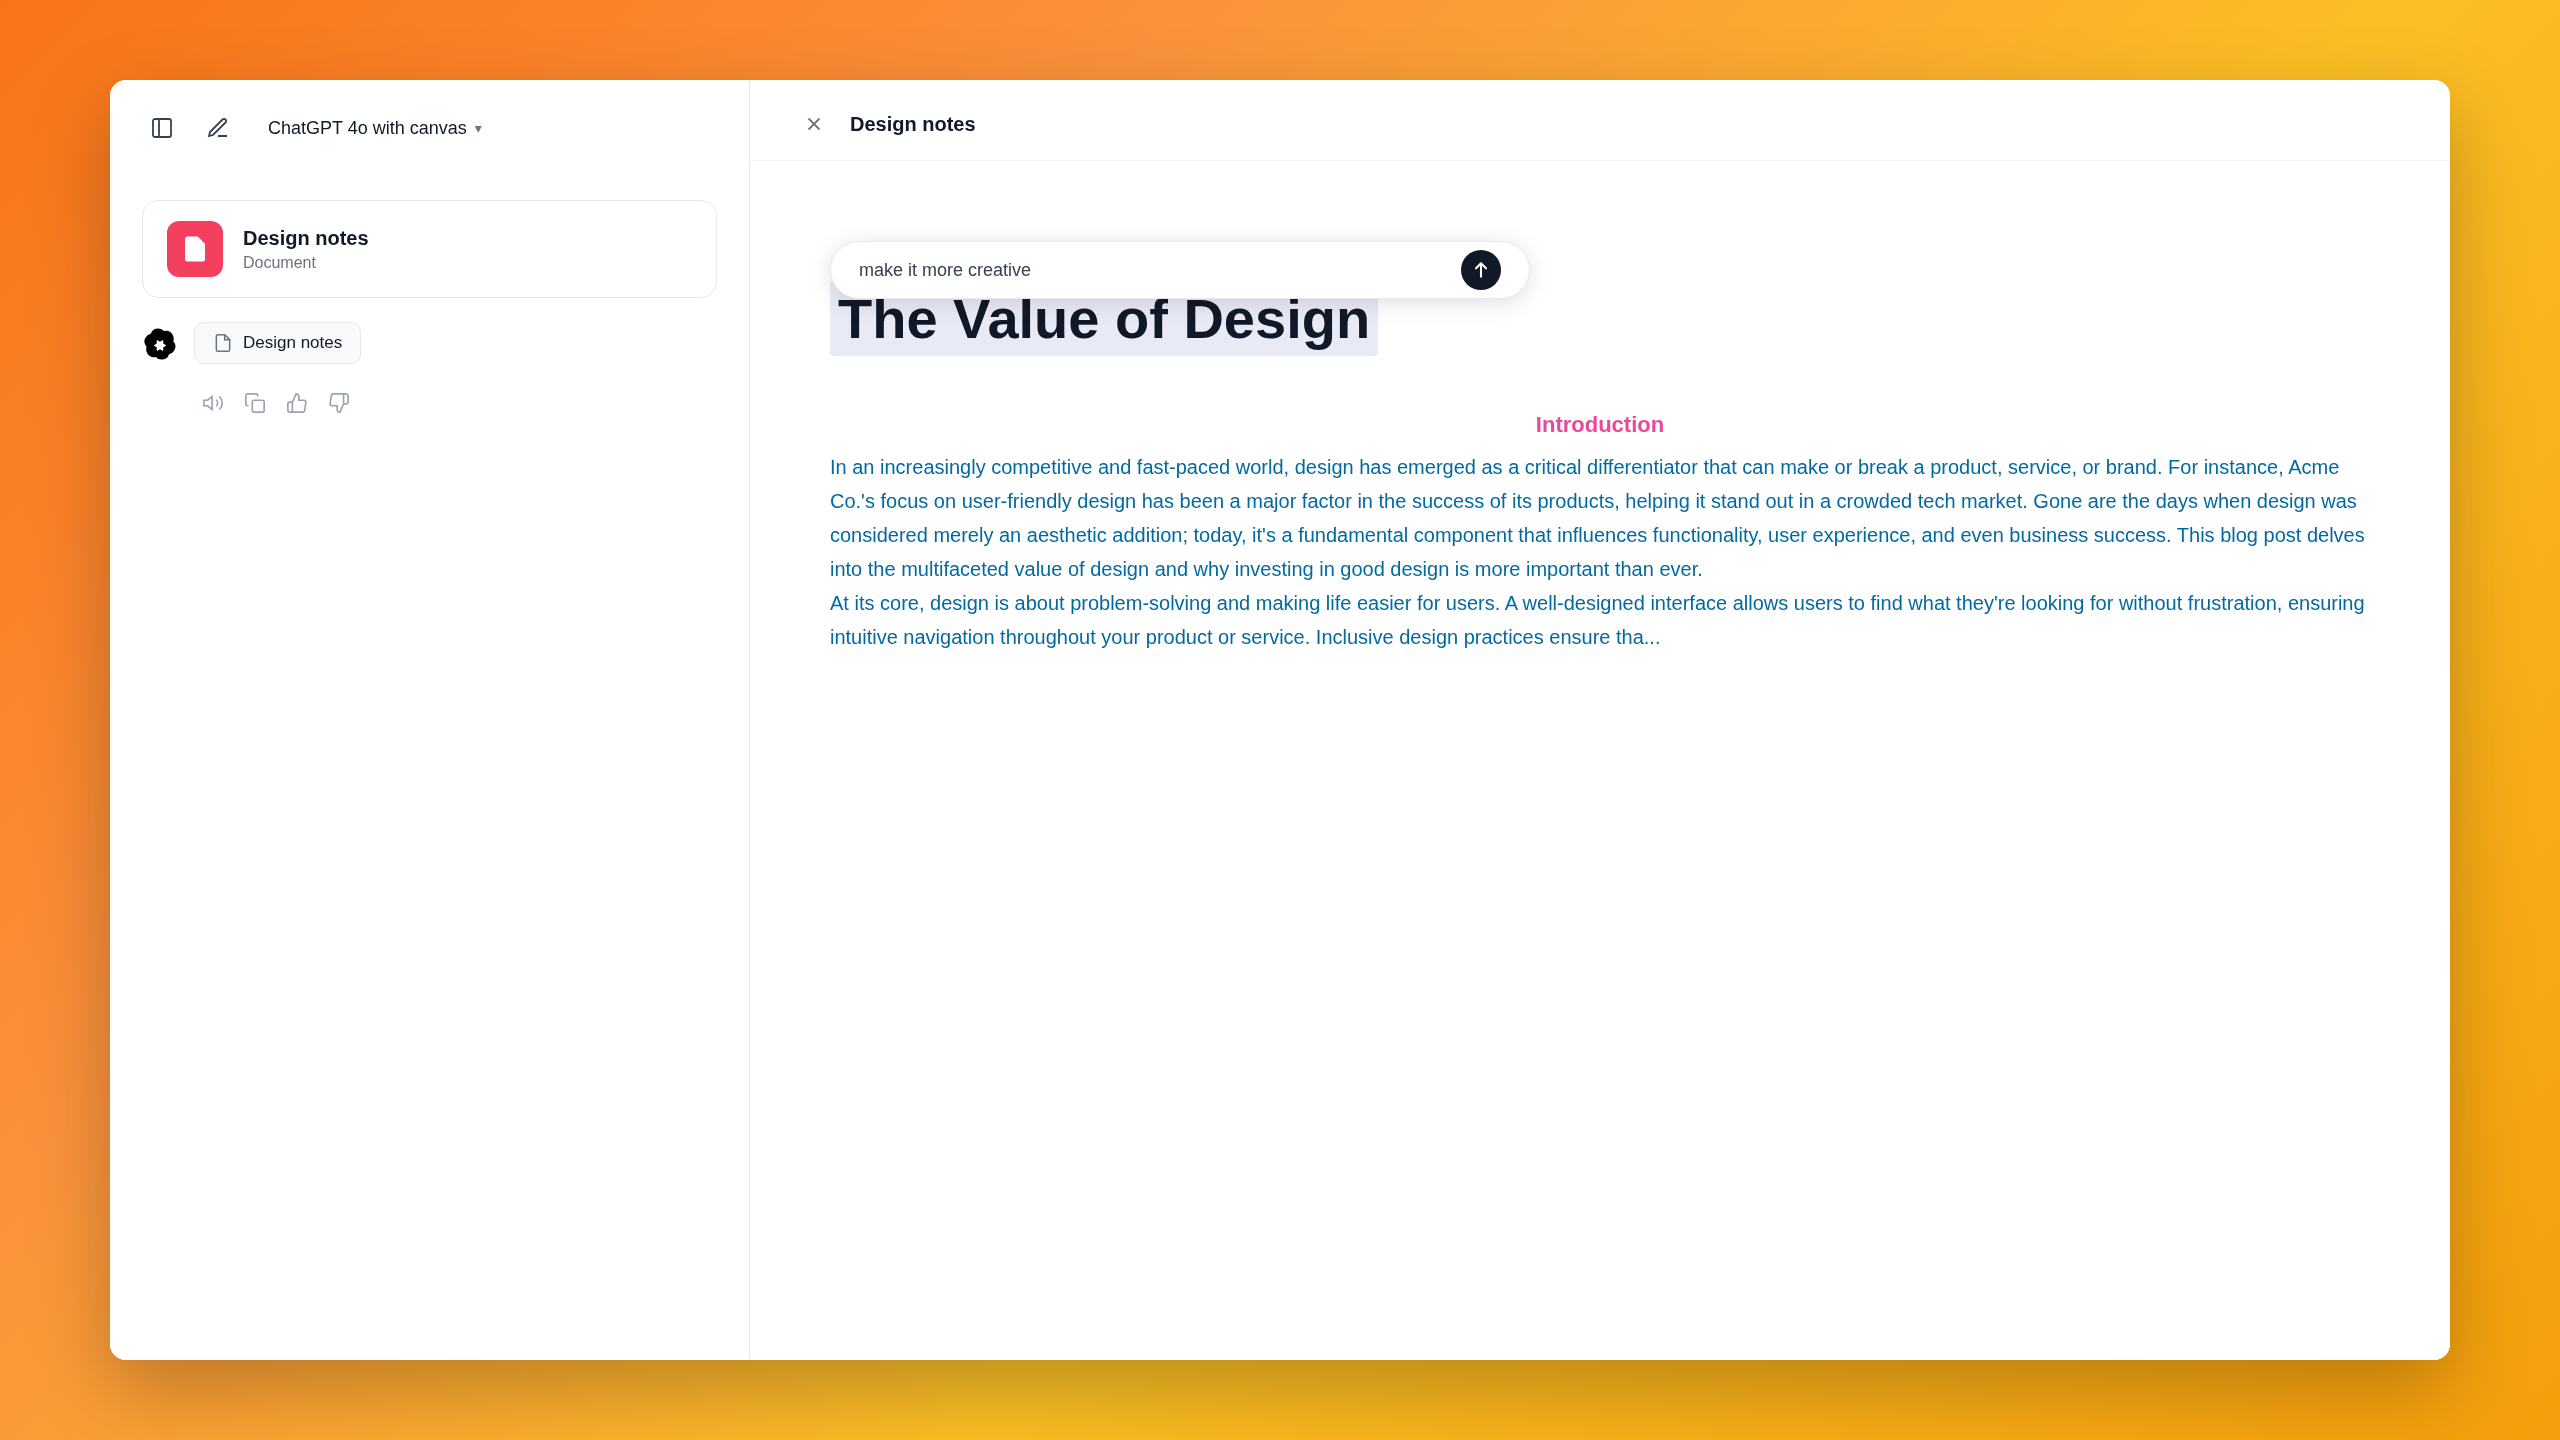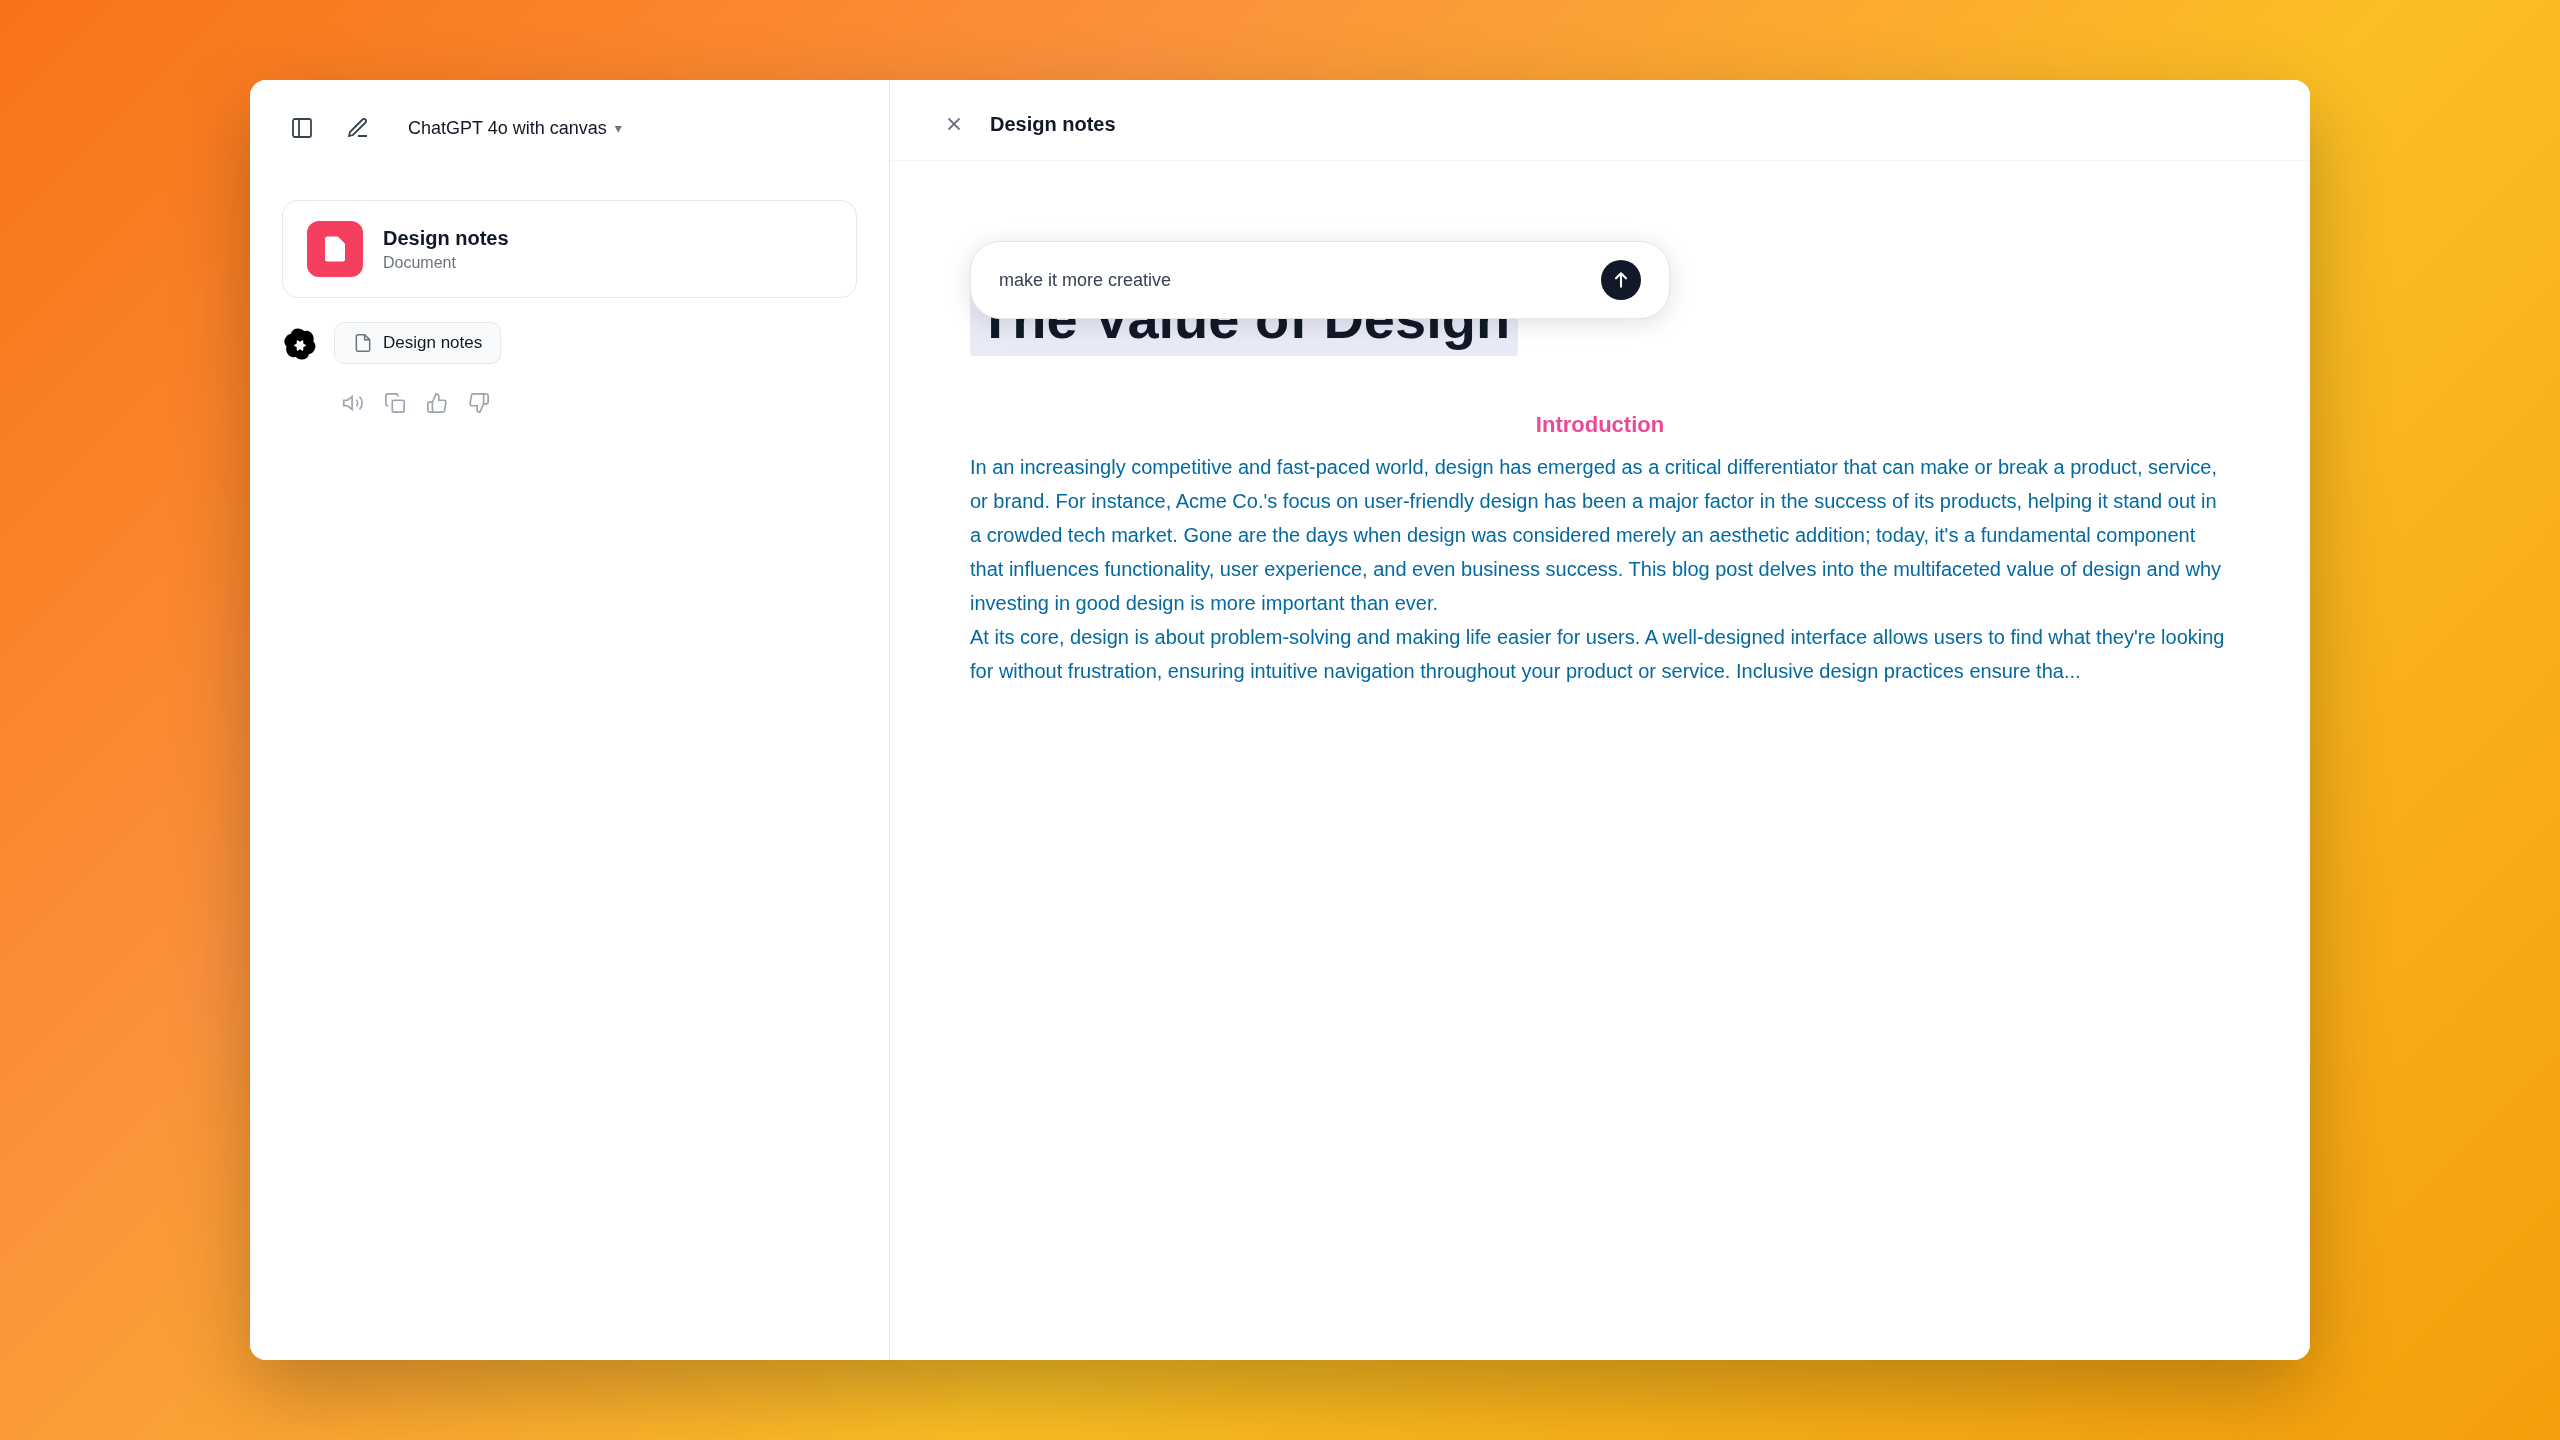--- a/index.html
+++ b/index.html
@@ -9,21 +9,21 @@
       height: 1440px;
       overflow: hidden;
       font-family: -apple-system, BlinkMacSystemFont, 'Segoe UI', sans-serif;
       background: linear-gradient(135deg, #f97316 0%, #fb923c 30%, #fbbf24 60%, #f59e0b 100%);
       display: flex;
       align-items: center;
       justify-content: center;
     }
 
     .app-window {
-      width: 2060px;
+      width: 2340px;
       height: 1280px;
       background: #ffffff;
       border-radius: 16px;
       display: flex;
       overflow: hidden;
       box-shadow: 0 30px 80px rgba(0,0,0,0.25);
     }
 
     
     .left-panel {
@@ -284,21 +284,21 @@
       right: 80px;
       z-index: 10;
     }
 
     .floating-input {
       width: 100%;
       max-width: 700px;
       background: #ffffff;
       border: 1.5px solid #e5e7eb;
       border-radius: 30px;
-      padding: 18px 28px;
+      padding: 8px 28px;
       display: flex;
       align-items: center;
       gap: 12px;
       box-shadow: 0 4px 24px rgba(0,0,0,0.12);
     }
 
     .floating-input input {
       flex: 1;
       border: none;
       outline: none;

